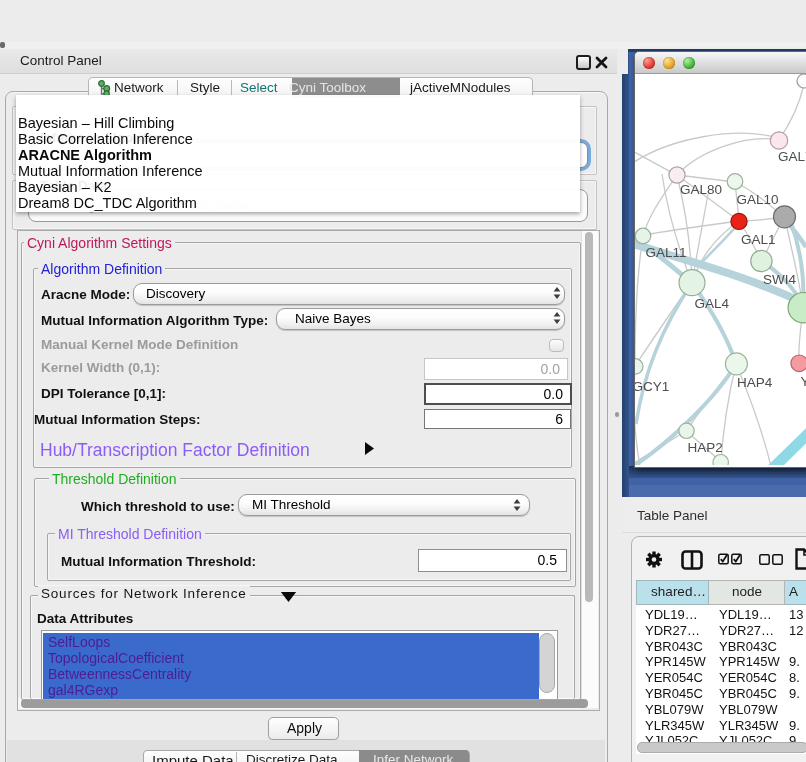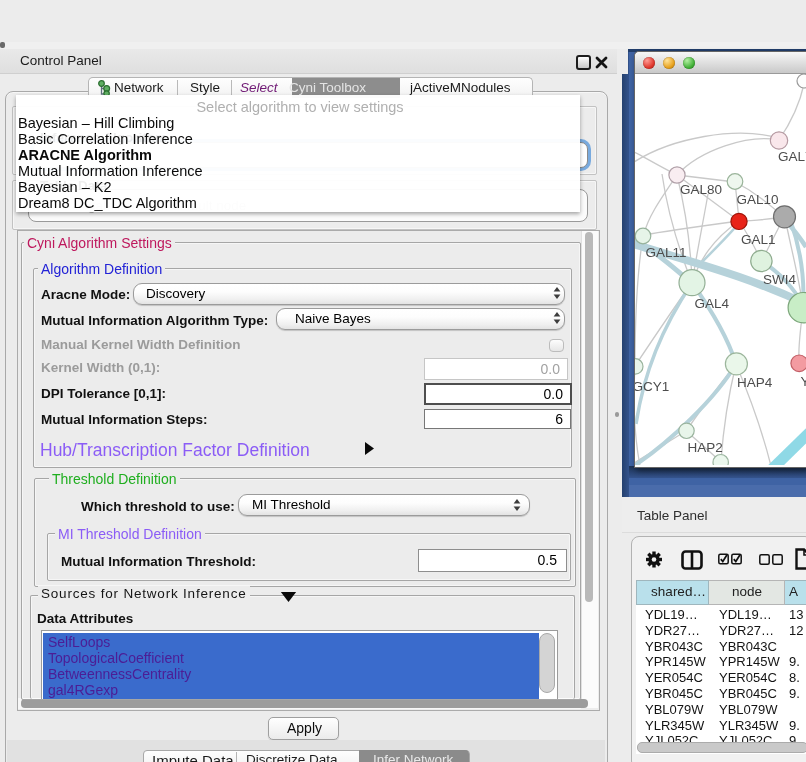--- a/index.html
+++ b/index.html
@@ -41,21 +41,21 @@
 <svg class="ab" style="left:96px;top:36px;" width="15" height="18" viewBox="0 0 15 18">
   <path d="M5.5 6 V16 H10 M5.5 10.5 H9.5" stroke="#5f6f7d" stroke-width="1.3" fill="none"></path>
   <circle cx="5.5" cy="5.5" r="2.8" fill="#5fae63" stroke="#2a6e30" stroke-width="1.2"></circle>
   <circle cx="10.7" cy="10.5" r="2.9" fill="#5fae63" stroke="#2a6e30" stroke-width="1.2"></circle>
   <circle cx="10.6" cy="15.5" r="2.7" fill="#5fae63" stroke="#2a6e30" stroke-width="1.2"></circle>
 </svg>
 <div class="ab" style="left:114px;top:38px;font-size:13.5px;color:#1a1a1a;">Network</div>
 <div class="ab" style="left:177px;top:38px;width:1px;height:15px;background:#b9b9b9;"></div>
 <div class="ab" style="left:190px;top:38px;font-size:13.5px;color:#1a1a1a;">Style</div>
 <div class="ab" style="left:231px;top:38px;width:1px;height:15px;background:#b9b9b9;"></div>
-<div class="ab" style="left:240px;top:38px;font-size:13.5px;color:#701a75;font-style:italic;">Select</div>
+<div class="ab" style="left:240px;top:38px;font-size:13.5px;color:#0f766e;">Select</div>
 <div class="ab" style="left:292px;top:36px;width:108px;height:20px;background:#8d8d8d;"></div>
 <div class="ab" style="left:289px;top:38px;font-size:13.5px;color:#e4e4e4;">Cyni Toolbox</div>
 <div class="ab" style="left:410px;top:38px;font-size:13.5px;color:#1a1a1a;">jActiveMNodules</div>
 
 <div class="gbox" style="left:12px;top:64px;width:583px;height:67px;border-color:#c2c2c2;"></div>
 <div class="ab" style="left:33px;top:100px;width:553px;height:24px;background:#fff;border:1px solid #8a8a8a;border-radius:7px;box-shadow:0 0 0 3px #79aade;"></div>
 <div class="gbox" style="left:12px;top:138px;width:583px;height:48px;border-color:#c2c2c2;"></div>
 <div class="ab" style="left:28px;top:147px;width:558px;height:31px;background:#fbfbfb;border:1px solid #999;border-radius:8px;"></div>
 <div class="ab" style="left:88px;top:156px;font-size:13.5px;color:#ababab;">gal-filtered.sif default node</div>
 
@@ -82,30 +82,30 @@
 </svg>
 
 <div class="ab lbl b" style="left:41px;top:271px;">Mutual Information Algorithm Type:</div>
 <div class="ab combo" style="left:276px;top:266px;width:287px;height:20px;"></div>
 <div class="cbtext" style="left:295px;top:269px;">Naive Bayes</div>
 <svg class="ab" style="left:553px;top:270px;" width="8" height="12" viewBox="0 0 8 12">
  <path d="M4 0 L7.4 4.6 H0.6 Z" fill="#3c3c3c"></path>
       <path d="M4 12 L0.6 7.4 H7.4 Z" fill="#3c3c3c"></path>
 </svg>
 
-<div class="ab glbl" style="left:41px;top:295px;">Manual Kernel Width Definition</div>
+<div class="ab glbl" style="left:41px;top:295px;">Manual Kernel Mode Definition</div>
 <div class="ab" style="left:549px;top:297px;width:13px;height:11px;border:1px solid #bcbcbc;border-radius:4px;background:linear-gradient(#fdfdfd,#e6e6e6);"></div>
 
 <div class="ab glbl" style="left:41px;top:318px;">Kernel Width (0,1):</div>
 <div class="tfield" style="left:424px;top:316px;width:135px;height:20px;line-height:20px;border:1px solid #c6c6c6;color:#a2a2a2;padding-right:7px;">0.0</div>
 
 <div class="ab lbl b" style="left:41px;top:344px;">DPI Tolerance [0,1]:</div>
 <div class="tfield" style="left:424px;top:341px;width:137px;height:18px;line-height:18px;border:2px solid #4e4e4e;padding-right:7px;">0.0</div>
 
-<div class="ab lbl b" style="left:41px;top:370px;">Mutual Information Steps:</div>
+<div class="ab lbl b" style="left:34px;top:370px;">Mutual Information Steps:</div>
 <div class="tfield" style="left:424px;top:367px;width:138px;height:18px;line-height:18px;border:1.5px solid #777;padding-right:7px;">6</div>
 
 <div class="ab" style="left:40px;top:398px;font-size:17.5px;color:#8b5cf6;white-space:nowrap;">Hub/Transcription Factor Definition</div>
 <svg class="ab" style="left:364px;top:399px;" width="11" height="15" viewBox="0 0 11 15">
  <path d="M1 1 L10 7.5 L1 14 Z" fill="#090909"></path>
 </svg>
 
 <div class="gbox" style="left:34px;top:436px;width:540px;height:107px;"></div>
 <div class="gtitle" style="left:49px;top:429px;color:#1fae1f;font-size:14px;">Threshold Definition</div>
 
@@ -144,21 +144,20 @@
 <div class="ab" style="left:236px;top:710px;width:1px;height:16px;background:#b4b4b4;"></div>
 <div class="ab tab" style="left:246px;top:710px;font-size:13.5px;">Discretize Data</div>
 <div class="ab" style="left:359px;top:708px;width:110px;height:21px;background:#8b8b8b;border-radius:0 4px 4px 0;"></div>
 <div class="ab" style="left:373px;top:710px;font-size:13.5px;color:#e9e9e9;">Infer Network</div>
 
 <div class="ab" style="left:5px;top:757px;width:18px;height:12px;border:2px solid #8a8a8a;border-radius:2px;background:linear-gradient(#fafafa,#ddd);"></div>
 
 <div class="ab" style="left:615px;top:370px;width:4px;height:5px;background:#9a9a9a;border-radius:2px;"></div>
 
 <div class="ab" style="left:16px;top:53px;width:564px;height:117px;background:rgba(255,255,255,0.965);box-shadow:0 2px 4px rgba(0,0,0,0.35);">
-  <div style="position:absolute;left:2px;top:4px;width:564px;text-align:center;font-size:14.5px;color:#b0b0b0;">Select algorithm to view settings</div>
   <div style="position:absolute;left:24px;top:35px;font-size:13.5px;color:rgba(90,90,90,0.10);font-weight:bold;">Inference Algorithm</div>
   <div style="position:absolute;left:24px;top:83px;font-size:13.5px;color:rgba(90,90,90,0.10);font-weight:bold;">Table Data</div>
   <div style="position:absolute;left:2px;top:20px;font-size:14.5px;color:#0a0a0a;line-height:16.1px;white-space:nowrap;">Bayesian – Hill Climbing<br>Basic Correlation Inference<br><span class="b">ARACNE Algorithm</span><br>Mutual Information Inference<br>Bayesian – K2<br>Dream8 DC_TDC Algorithm</div>
 </div>
 
 <div class="ab" style="left:622px;top:7px;width:184px;height:448px;background:#3f63a4;"></div>
 <div class="ab" style="left:622px;top:7px;width:7px;height:448px;background:linear-gradient(90deg,#24406e,#33538c);"></div>
 <div class="ab" style="left:622px;top:7px;width:184px;height:3px;background:#223e6c;"></div>
 <div class="ab" style="left:617px;top:7px;width:11px;height:25px;background:#ececec;"></div>
 <div class="ab" style="left:629px;top:424px;width:177px;height:12px;background:linear-gradient(#1c3356,#35548e);"></div>

